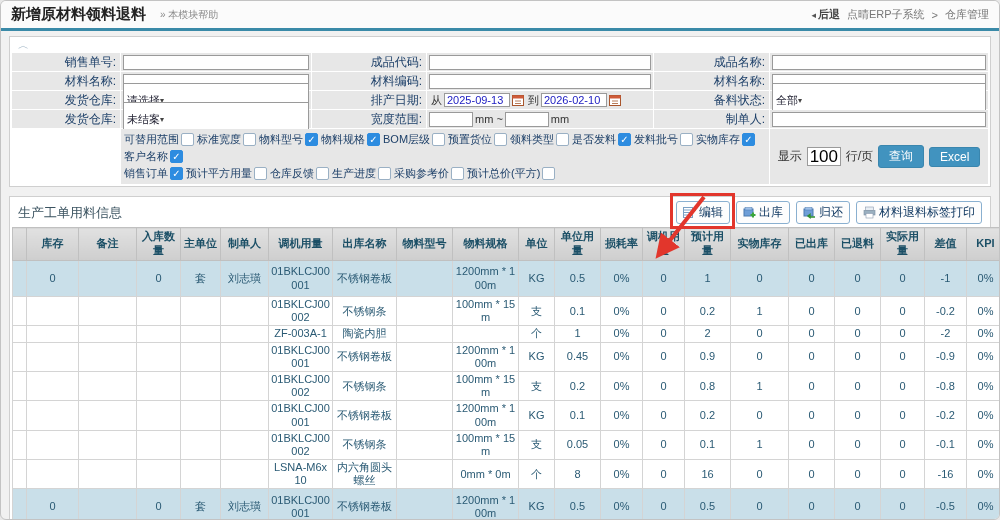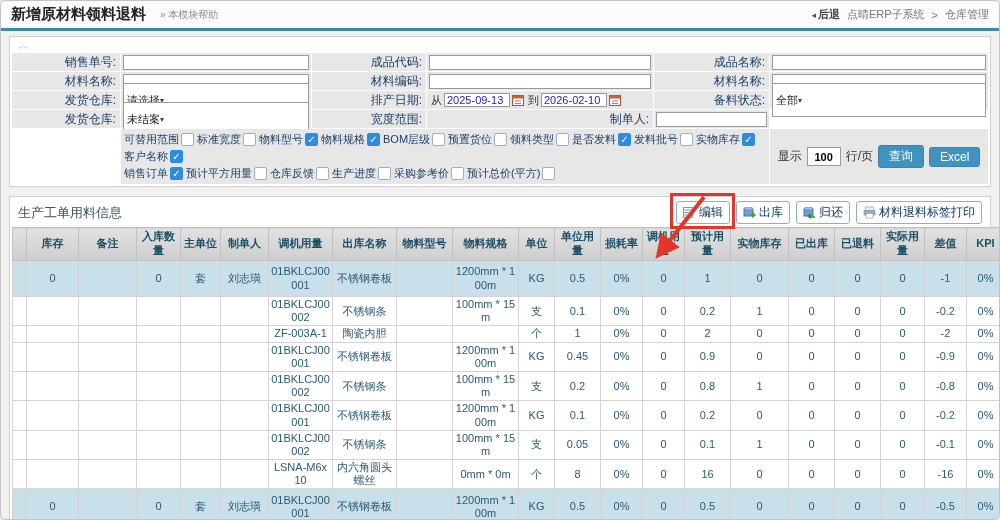--- a/index.html
+++ b/index.html
@@ -31,21 +31,21 @@
   .mini{width:44px;height:15px;border:1px solid #9a9a9a;font-size:11px;padding:0 2px;box-sizing:border-box;font-family:inherit;}
   .cal{width:12px;height:12px;margin:0 2px;flex:0 0 auto;}
   .sep{margin:0 2px;color:#333;font-size:11px;white-space:nowrap;}
 
   .options-cell{grid-column:2/6;background:#e7e7e7;display:flex;flex-wrap:wrap;align-content:center;align-items:center;padding:2px 3px;font-size:11px;color:#1c3f68;}
   .opt{display:inline-flex;align-items:center;white-space:nowrap;margin:1px 3px 1px 0;}
   .cb{width:13px;height:13px;border:1px solid #9ab0c4;background:#fff;margin-left:2px;border-radius:2px;box-sizing:border-box;text-align:center;line-height:12px;font-size:10px;cursor:pointer;}
   .cb.checked{background:#2d8ce0;border-color:#2d8ce0;color:#fff;font-weight:bold;}
   .opt-br{flex-basis:100%;height:0;}
   .controls-cell{grid-column:6/7;background:#e7e7e7;display:flex;align-items:center;justify-content:center;gap:5px;font-size:12px;color:#333;}
-  .pgsize{width:28px;height:15px;border:1px solid #9a9a9a;text-align:center;font-size:11px;font-family:inherit;font-weight:bold;}
+  .pgsize{width:28px;height:15px;border:1px solid #9a9a9a;text-align:center;font-size:17px;font-family:inherit;}
   .btn-teal{background:#4193bf;color:#fff;border:1px solid #3a86ae;border-radius:3px;font-size:12px;padding:2px 10px;cursor:pointer;font-family:inherit;}
 
   
   .panel-head{display:flex;align-items:center;justify-content:space-between;padding:4px 8px 3px;font-size:13px;color:#3b5360;}
   .toolbar{display:flex;gap:6px;}
   .tbtn{display:inline-flex;align-items:center;gap:3px;background:#fdfdfd;border:1px solid #8ab0d0;border-radius:3px;padding:2px 6px;font-size:12px;color:#123a63;cursor:pointer;font-family:inherit;}
   .rel{position:relative;display:inline-flex;}
   .red-box{position:absolute;left:-6px;right:-5px;top:-8px;bottom:-5px;border:3px solid #e2362c;pointer-events:none;}
 
   table.grid{width:calc(100% - 4px);margin:0 2px;border-collapse:collapse;table-layout:fixed;}
@@ -146,20 +146,26 @@
         </div>
 
       <div class="fcell flabel">发货仓库:</div>
       <div class="fcell">
           <div class="select">
             <span>未结案</span>
             <span class="caret">▾</span>
           </div>
         </div>
       <div class="fcell flabel">宽度范围:</div>
+      <div class="fcell">
+        <input class="mini" value="" style="">
+        <span class="sep">mm ~</span>
+        <input class="mini" value="" style="">
+        <span class="sep">mm</span>
+      </div>
       <div class="fcell flabel">制单人:</div>
       <div class="fcell">
           <input class="txt" value="" style="">
         </div>
 
       <div class="options-cell">
           <span class="opt">
             <span>可替用范围</span>
             <span class="cb"></span>
           </span>

